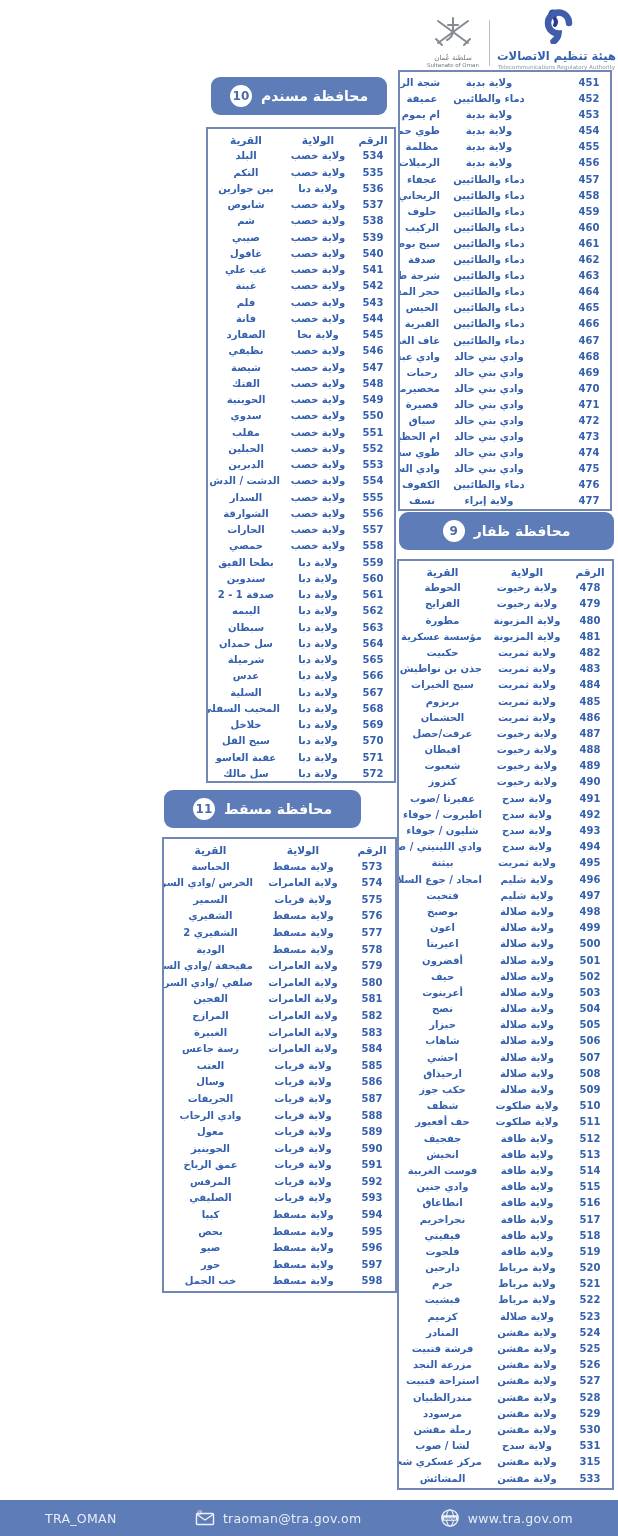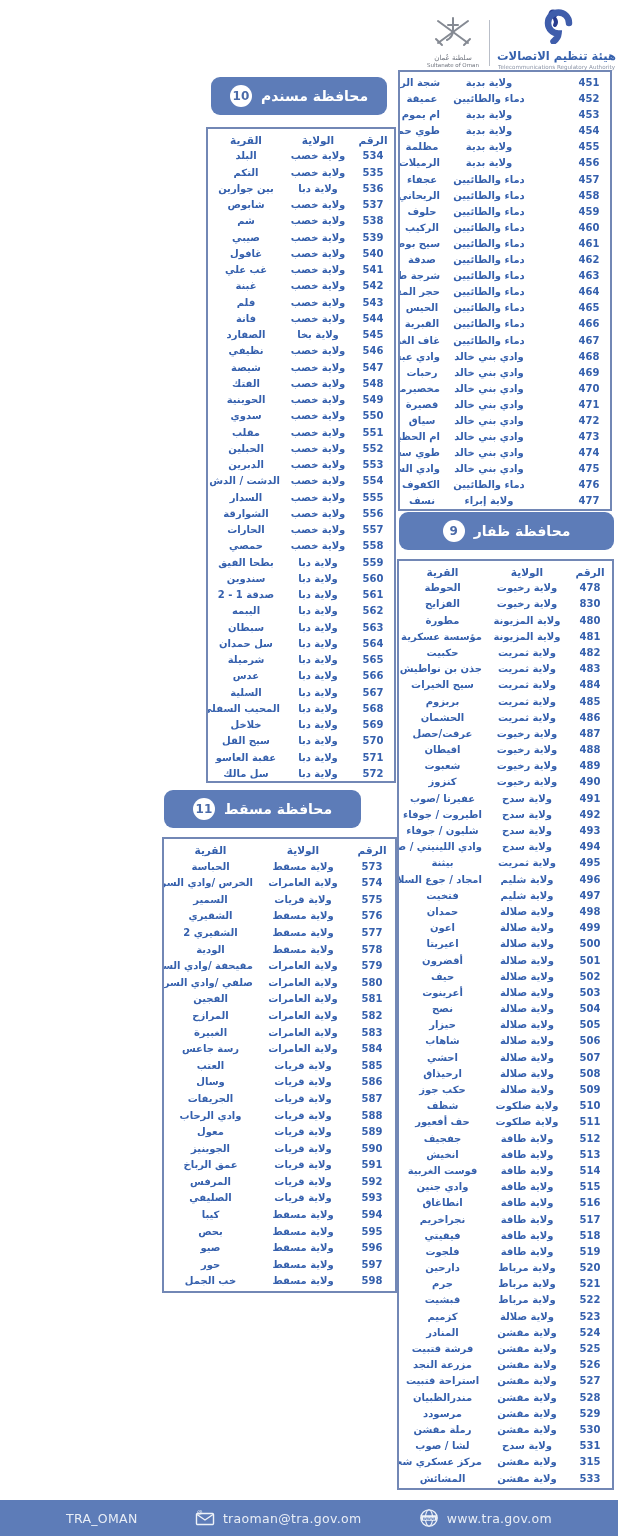--- a/index.html
+++ b/index.html
@@ -65,21 +65,21 @@
   .t-musandam { left: 206px; top: 127px; width: 190px; height: 656px; --rh: 16.25px; }
   .t-musandam .c-num { flex-basis: 34px; } .t-musandam .c-wilaya { flex-basis: 76px; }
 
   .t-muscat   { left: 162px; top: 837px; width: 235px; height: 456px; --rh: 16.6px; }
   .t-muscat .c-num { flex-basis: 38px; } .t-muscat .c-wilaya { flex-basis: 100px; }
 
   
   .footer {
     position: absolute; left: 0; top: 1500px; width: 618px; height: 36px;
     background: #5d7cb8; display: flex; direction: ltr; align-items: center;
-    justify-content: space-between; padding: 0 66px;
+    justify-content: space-between; padding: 0 45px;
     color: #e9eef6; font-size: 12.5px;
   }
   .f-item { display: flex; align-items: center; gap: 8px; }
   .f-item span { letter-spacing: 0.3px; }
 </style>
 </head>
 <body>
 
 <div class="page">
 
@@ -258,21 +258,21 @@
       <span class="c-num">الرقم</span>
       <span class="c-wilaya">الولاية</span>
       <span class="c-village">القرية</span>
     </div>
   <div class="t-row">
         <span class="c-num">478</span>
         <span class="c-wilaya">ولاية رخيوت</span>
         <span class="c-village">الحوطة</span>
       </div>
       <div class="t-row">
-        <span class="c-num">830</span>
+        <span class="c-num">479</span>
         <span class="c-wilaya">ولاية رخيوت</span>
         <span class="c-village">الفزايح</span>
       </div>
       <div class="t-row">
         <span class="c-num">480</span>
         <span class="c-wilaya">ولاية المزيونة</span>
         <span class="c-village">مطورة</span>
       </div>
       <div class="t-row">
         <span class="c-num">481</span>
@@ -355,21 +355,21 @@
         <span class="c-village">امجاد / جوع السلام</span>
       </div>
       <div class="t-row">
         <span class="c-num">497</span>
         <span class="c-wilaya">ولاية شليم</span>
         <span class="c-village">فتخيت</span>
       </div>
       <div class="t-row">
         <span class="c-num">498</span>
         <span class="c-wilaya">ولاية صلالة</span>
-        <span class="c-village">حمدان</span>
+        <span class="c-village">بوصبخ</span>
       </div>
       <div class="t-row">
         <span class="c-num">499</span>
         <span class="c-wilaya">ولاية صلالة</span>
         <span class="c-village">اعون</span>
       </div>
       <div class="t-row">
         <span class="c-num">500</span>
         <span class="c-wilaya">ولاية صلالة</span>
         <span class="c-village">اعيريتا</span>

